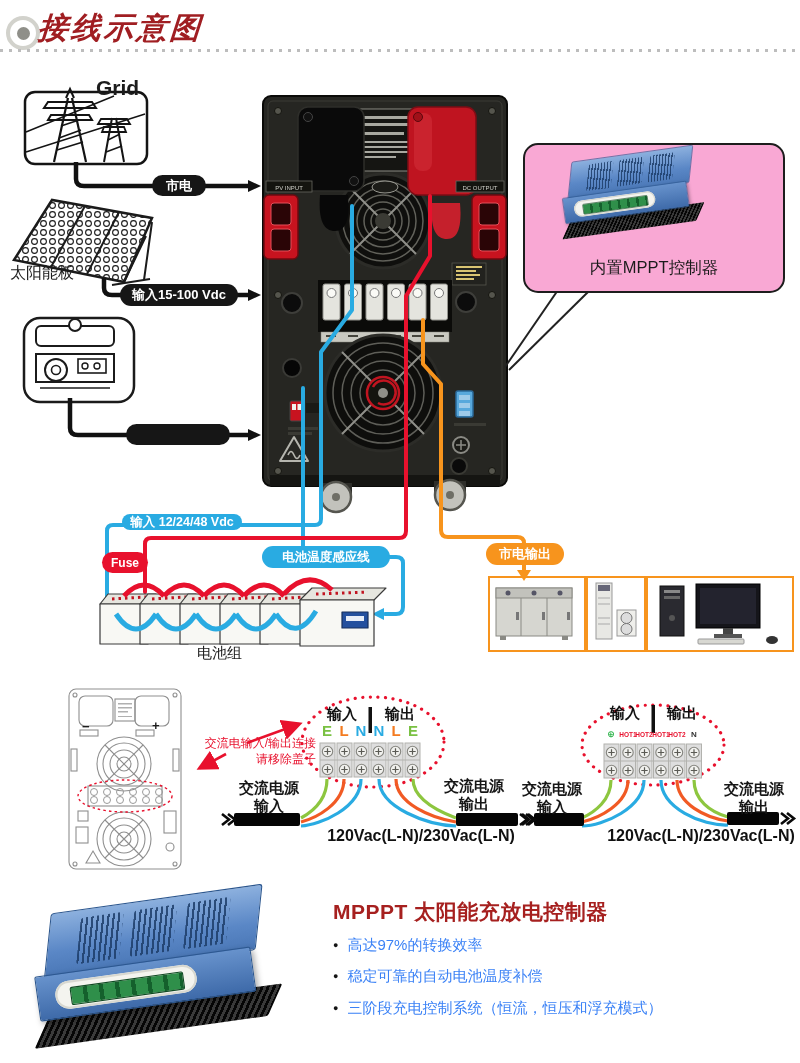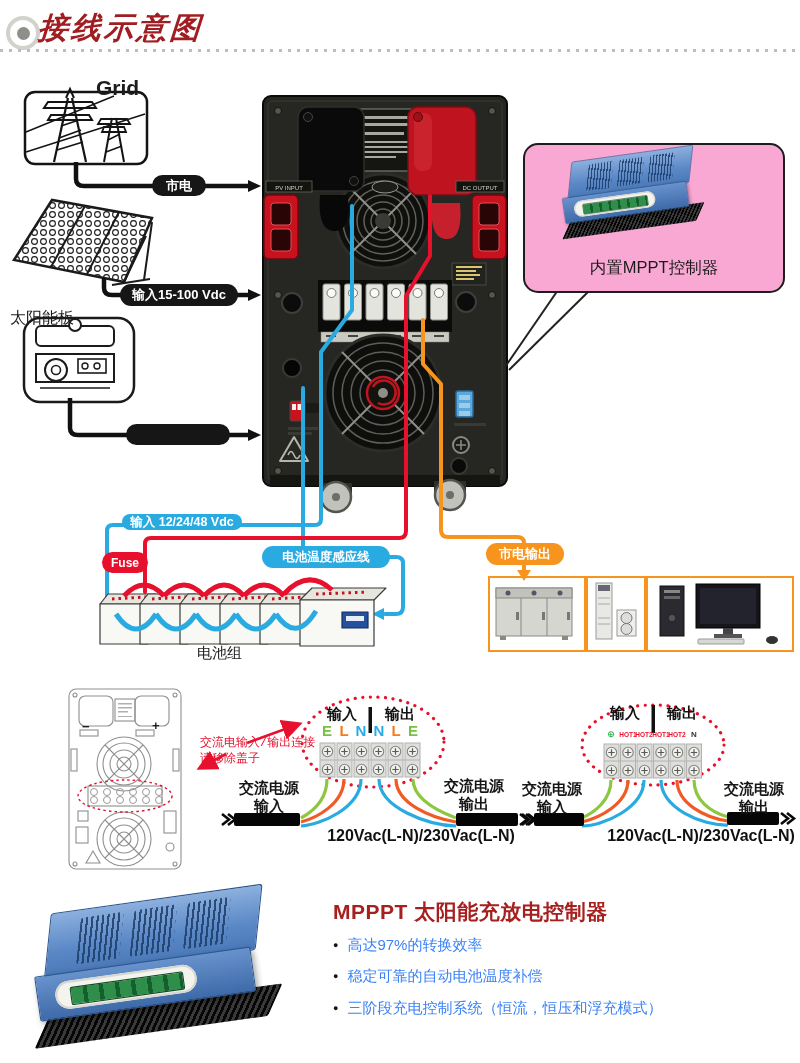--- a/index.html
+++ b/index.html
@@ -17,22 +17,22 @@
             background-image:repeating-linear-gradient(90deg,#bdbdbd 0 3px,rgba(0,0,0,0) 3px 9px);}
   
   .pill{position:absolute;display:flex;align-items:center;justify-content:center;color:#fff;
         font-weight:bold;border-radius:999px;font-size:13px;z-index:5;white-space:nowrap;}
   .pill.black{background:#161616;}
   .pill.blue{background:#29abe2;font-size:12.5px;}
   .pill.red{background:#e8112d;font-size:12px;}
   .pill.orange{background:#f7941d;}
   
   .lbl{position:absolute;color:#1c1c1c;z-index:6;white-space:nowrap;}
-  .note{position:absolute;left:200px;top:736px;width:124px;text-align:left;font-size:12px;
-        line-height:1.3;color:#e8112d;z-index:6;font-family:Liberation Mono, monospace;}
+  .note{position:absolute;left:192px;top:736px;width:124px;text-align:right;font-size:12px;
+        line-height:1.3;color:#e8112d;z-index:6;}
   .io{position:absolute;font-size:15px;font-weight:bold;color:#111;width:60px;margin-left:-30px;
       text-align:center;z-index:6;}
   .tl{position:absolute;width:20px;margin-left:-10px;text-align:center;font-weight:bold;
       font-size:15px;z-index:6;}
   .tl.g{color:#7ac143}.tl.o{color:#f47b20}.tl.b{color:#29abe2}
   .t2{position:absolute;width:20px;margin-left:-10px;text-align:center;font-weight:bold;
       font-size:6.5px;color:#e8112d;z-index:6;}
   .t2.g{color:#2eb34a;font-size:9px;}
   .t2.n{color:#333;font-size:8px;}
   .ac{position:absolute;font-size:15px;font-weight:bold;color:#161616;width:96px;margin-left:-48px;
@@ -564,21 +564,21 @@
       <g stroke="#0a0a0a" stroke-width="2.6" fill="none">
         <path d="M522,814 L529,819.5 L522,825"></path>
           <path d="M528,814 L535,819.5 L528,825"></path>
         <path d="M781,813 L788,818.5 L781,824"></path>
           <path d="M787,813 L794,818.5 L787,824"></path>
       </g>
     </g>
   </svg>
 
   <span class="lbl" style="left:96px;top:76px;font-size:21px;font-weight:800;">Grid</span>
-  <span class="lbl" style="left:10px;top:263px;font-size:16px;margin-top:45px;">太阳能板</span>
+  <span class="lbl" style="left:10px;top:263px;font-size:16px;">太阳能板</span>
   <span class="lbl" style="left:197px;top:644px;font-size:15px;">电池组</span>
 
   <div class="pill black" style="left:152px;top:175px;width:54px;height:21px;">市电</div>
   <div class="pill black" style="left:120px;top:284px;width:118px;height:22px;">输入15-100 Vdc</div>
   <div class="pill black" style="left:126px;top:424px;width:104px;height:21px;"></div>
   <div class="pill blue" style="left:122px;top:514px;width:120px;height:16px;">输入 12/24/48 Vdc</div>
   <div class="pill red" style="left:102px;top:552px;width:46px;height:21px;">Fuse</div>
   <div class="pill blue" style="left:262px;top:546px;width:128px;height:22px;">电池温度感应线</div>
   <div class="pill orange" style="left:486px;top:543px;width:78px;height:22px;">市电输出</div>
 

